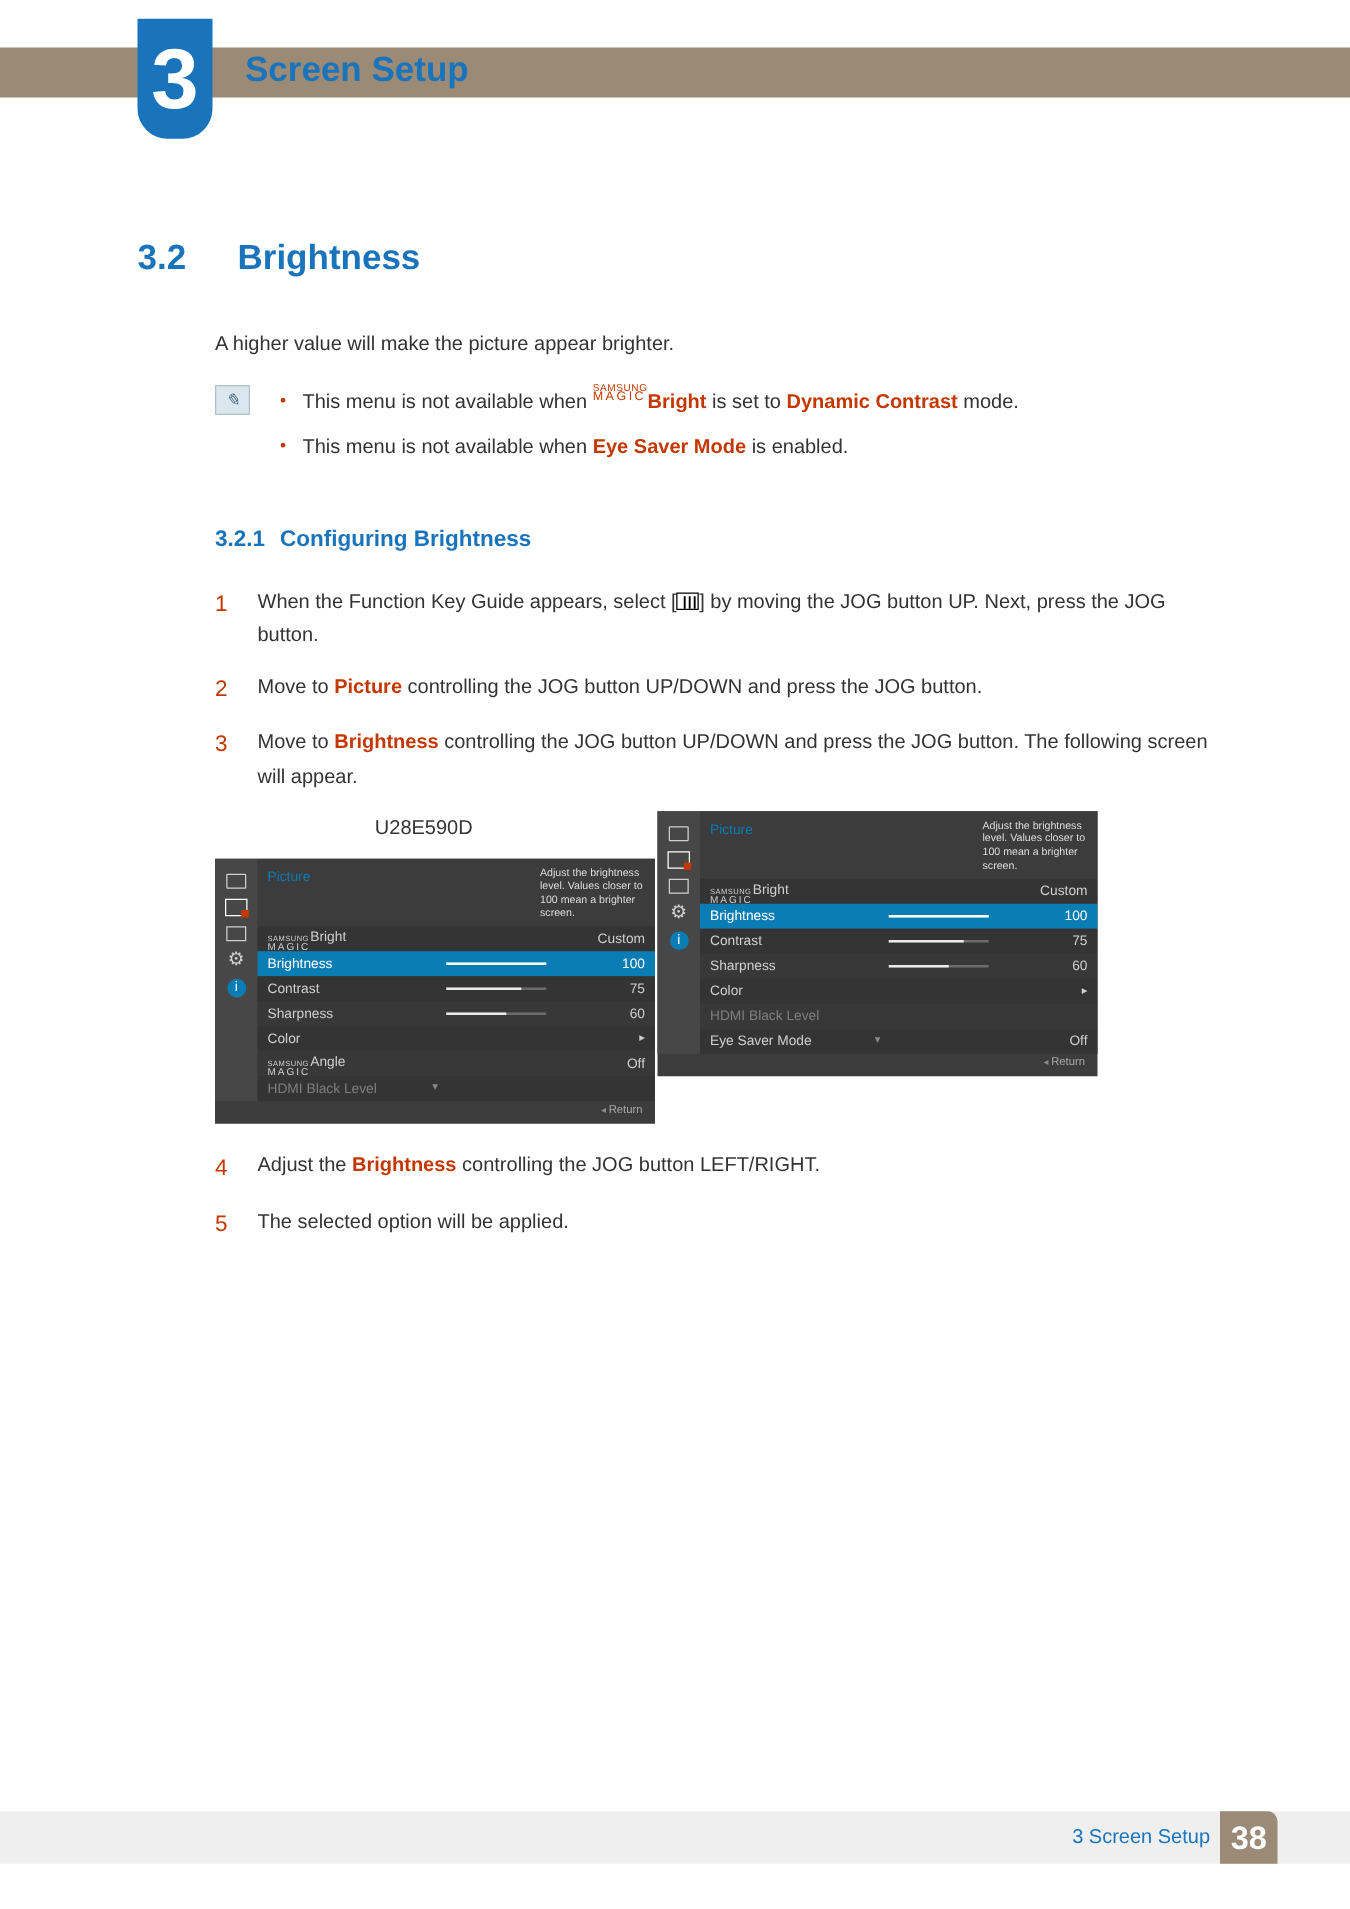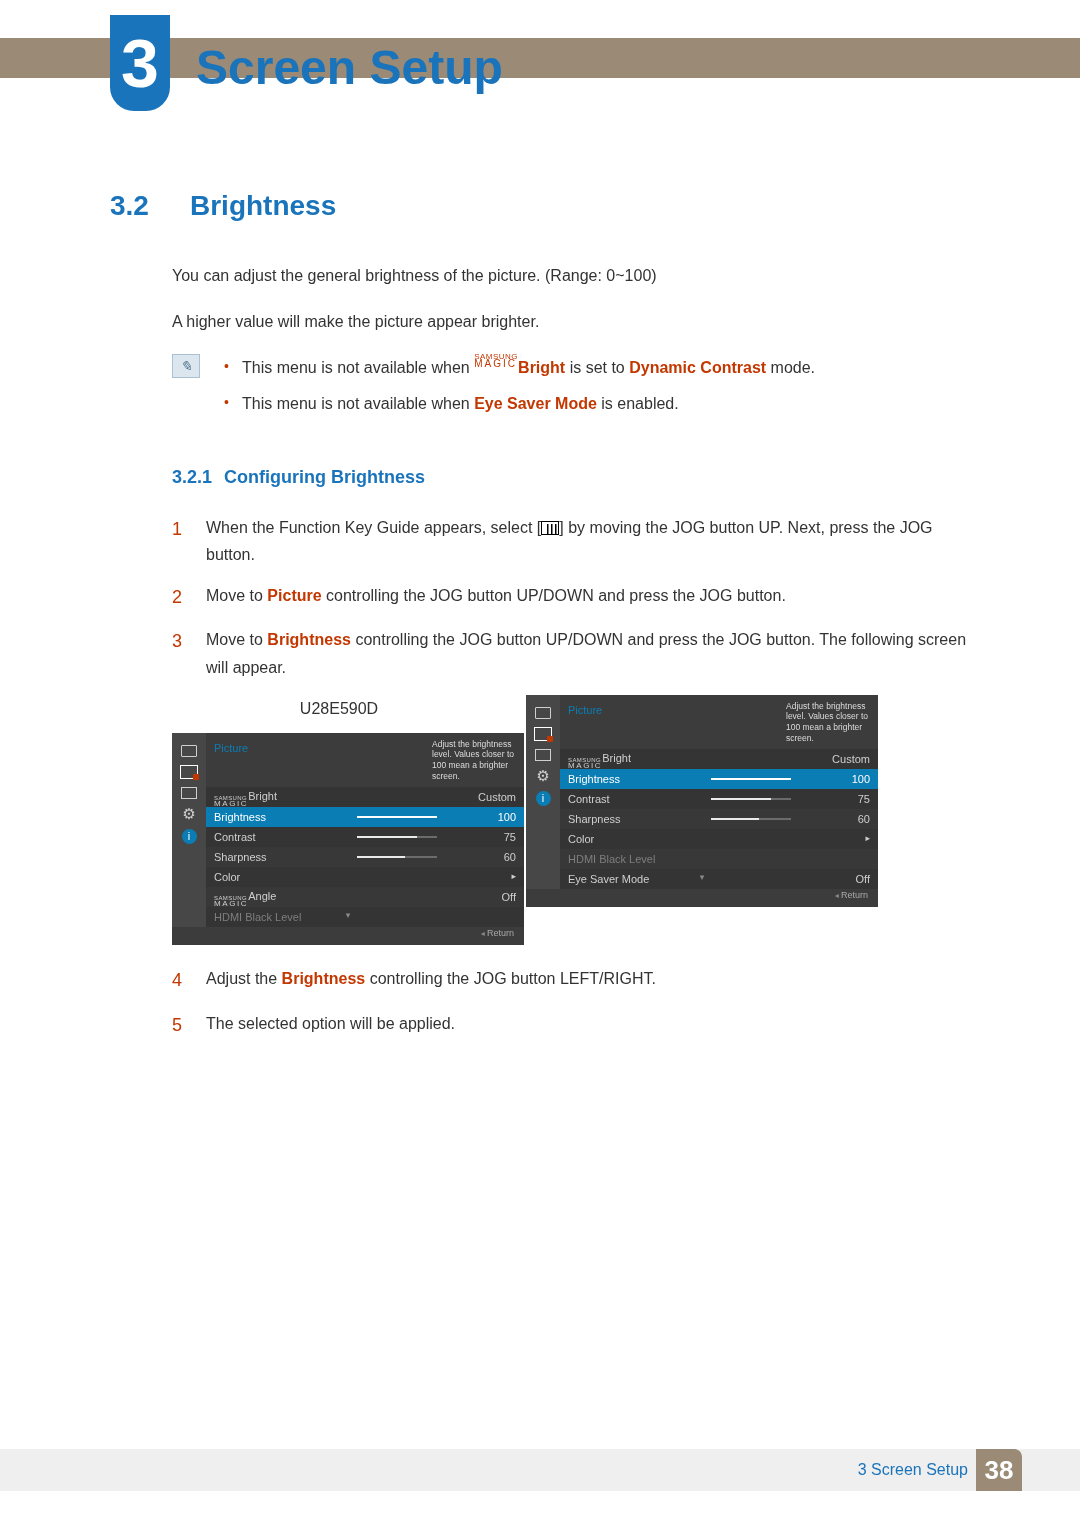--- a/index.html
+++ b/index.html
@@ -6,21 +6,21 @@
   body { width: 1080px; height: 1527px; background: #fff; font-family: Arial, Helvetica, sans-serif; color: #333; position: relative; }
 
   
   .top-bar { position: absolute; top: 38px; left: 0; right: 0; height: 40px; background: #9a8a76; }
   .chap-badge {
     position: absolute; top: 15px; left: 110px; width: 60px; height: 96px;
     background: #1a74bb; border-radius: 0 0 24px 24px; color: #fff;
     display: flex; align-items: center; justify-content: center;
     font-size: 68px; font-weight: 700;
   }
-  .chap-title { position: absolute; top: 40px; left: 196px; color: #1a74bb; font-size: 48px; font-weight: 600; }
+  .chap-title { position: absolute; top: 40px; left: 196px; color: #1a74bb; font-size: 28px; font-weight: 600; }
 
   
   .content { position: absolute; top: 190px; left: 110px; width: 860px; }
   .sec-row { display: flex; gap: 28px; margin-bottom: 40px; }
   .sec-num { color: #1a74bb; font-size: 28px; font-weight: 600; width: 52px; }
   .sec-title { color: #1a74bb; font-size: 28px; font-weight: 600; }
   .body-block { margin-left: 62px; font-size: 16px; color: #333; line-height: 1.75; }
   .body-p { margin-bottom: 18px; }
 
   .note-row { display: flex; gap: 24px; margin: 18px 0 10px 0; }
@@ -140,21 +140,20 @@
 <div class="chap-title">Screen Setup</div>
 
 <div class="content">
 
   <div class="sec-row">
     <div class="sec-num">3.2</div>
     <div class="sec-title">Brightness</div>
   </div>
 
   <div class="body-block">
-    <p class="body-p">You can adjust the general brightness of the picture. (Range: 0~100)</p>
     <p class="body-p">A higher value will make the picture appear brighter.</p>
 
     <div class="note-row">
       <div class="note-icon">✎</div>
       <ul class="note-list">
         <li>
           <span>This menu is not available when </span><span class="smagic-label">
               <span class="top">SAMSUNG</span>
               <span class="bot">MAGIC</span>
             </span><span class="orange">Bright</span><span> is set to </span><span class="orange">Dynamic Contrast</span><span> mode.</span>

